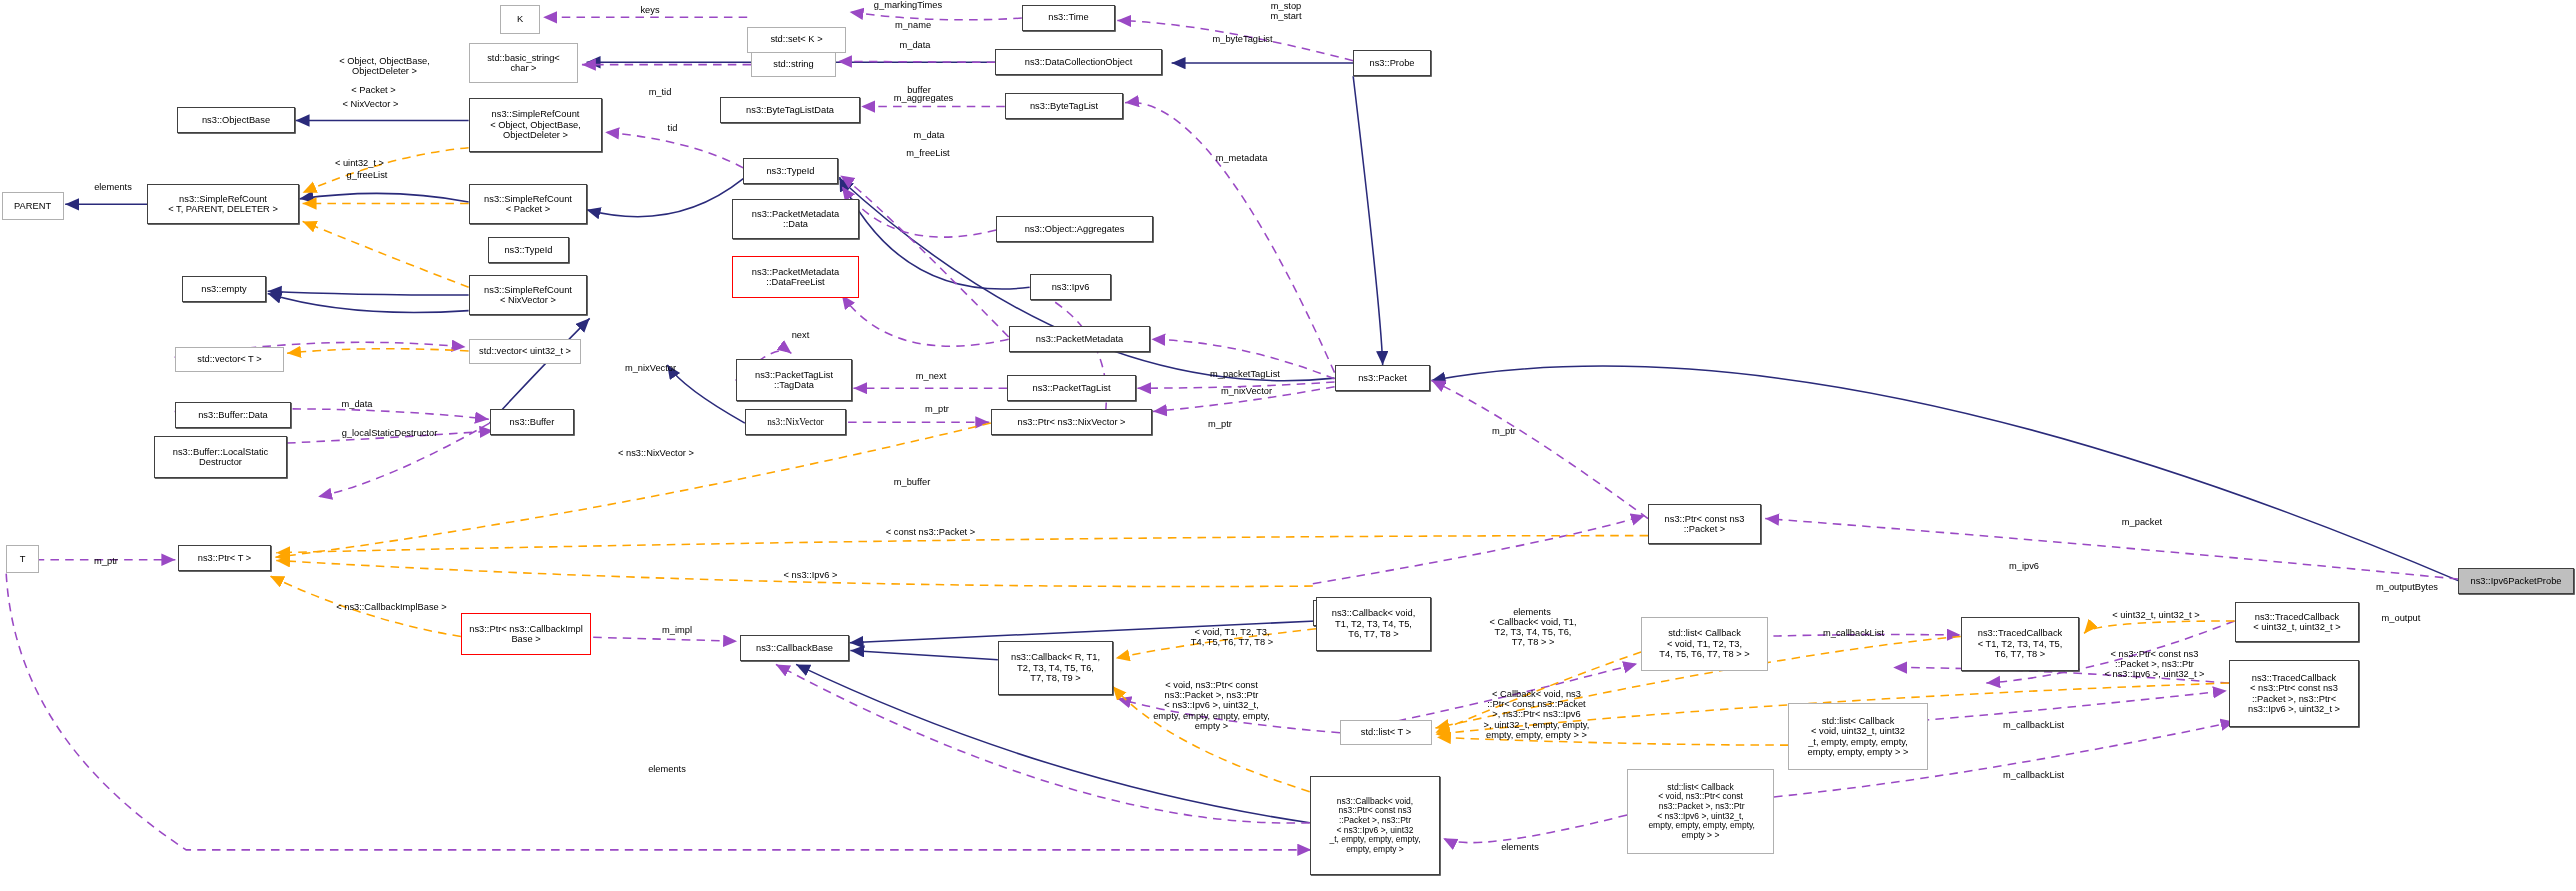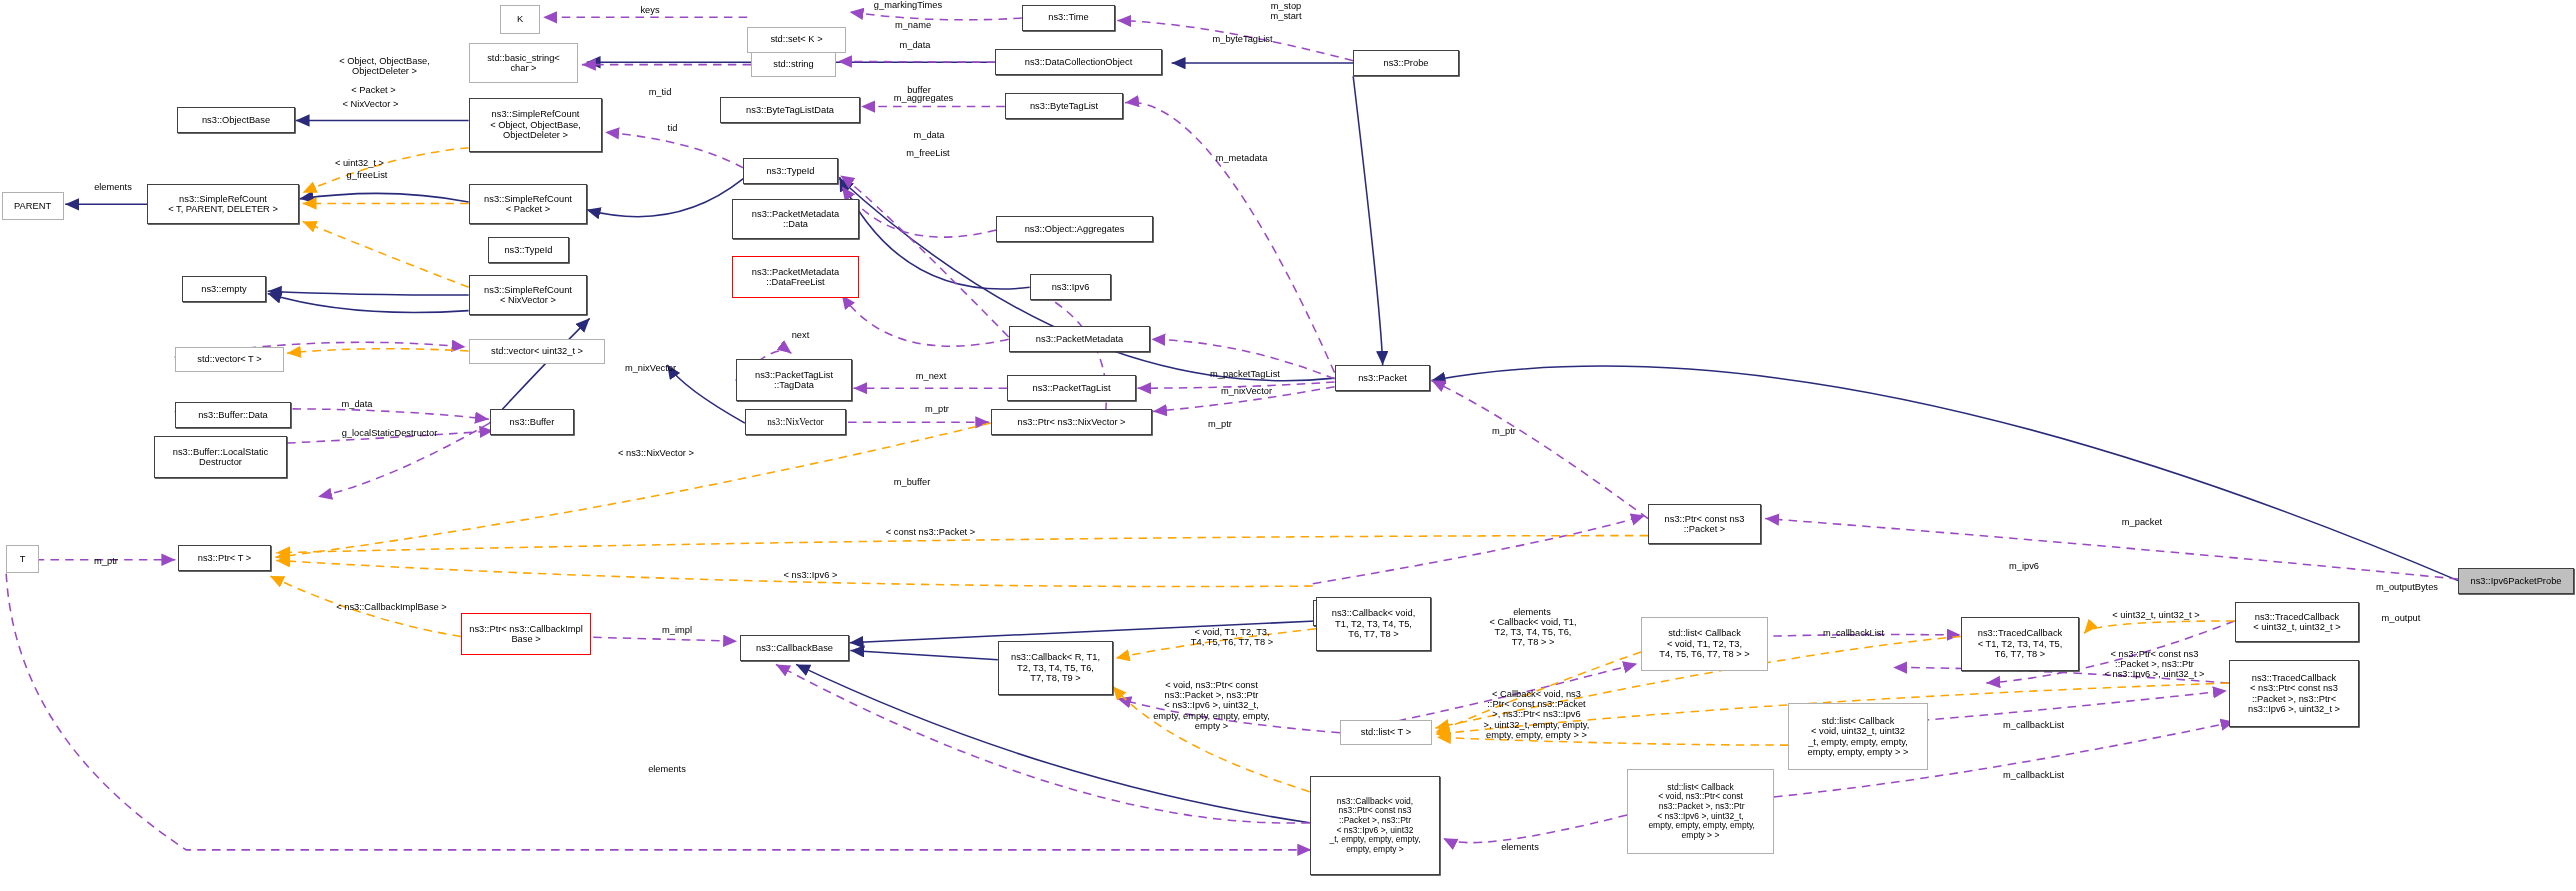--- a/index.html
+++ b/index.html
@@ -118,21 +118,21 @@
   </svg>
 
   <div id="nodes-layer">
       <div class="node n-light" style="left: 500px; top: 4.7px; width: 40px; min-height: 29.5px; font-size: 9.3px;"><span class="txt">K</span></div>
       <div class="node n-light" style="left: 747px; top: 4.7px; width: 99px; min-height: 26px; font-size: 9.3px; margin-top: 22px;"><span class="txt">std::set&lt; K &gt;</span></div>
       <div class="node n-solid" style="left: 1022px; top: 4.7px; width: 93px; min-height: 26px; font-size: 9.3px;"><span class="txt">ns3::Time</span></div>
       <div class="node n-light" style="left: 469px; top: 43px; width: 109px; min-height: 40px; font-size: 9.3px;"><span class="txt">std::basic_string&lt;
 char &gt;</span></div>
       <div class="node n-light" style="left: 751px; top: 52px; width: 85px; min-height: 25px; font-size: 9.3px;"><span class="txt">std::string</span></div>
       <div class="node n-solid" style="left: 995px; top: 49px; width: 167px; min-height: 26px; font-size: 9.3px;"><span class="txt">ns3::DataCollectionObject</span></div>
-      <div class="node n-solid" style="left: 1353px; top: 50px; width: 106px; min-height: 26px; font-size: 9.3px; justify-content: center;"><span class="txt">ns3::Probe</span></div>
+      <div class="node n-solid" style="left: 1353px; top: 50px; width: 78px; min-height: 26px; font-size: 9.3px; justify-content: center;"><span class="txt">ns3::Probe</span></div>
       <div class="node n-solid" style="left: 177px; top: 107px; width: 118px; min-height: 26px; font-size: 9.3px;"><span class="txt">ns3::ObjectBase</span></div>
       <div class="node n-solid" style="left: 469px; top: 98px; width: 133px; min-height: 54px; font-size: 9.3px;"><span class="txt">ns3::SimpleRefCount
 &lt; Object, ObjectBase,
 ObjectDeleter &gt;</span></div>
       <div class="node n-solid" style="left: 720px; top: 97px; width: 140px; min-height: 26px; font-size: 9.3px;"><span class="txt">ns3::ByteTagListData</span></div>
       <div class="node n-solid" style="left: 1005px; top: 93px; width: 118px; min-height: 26px; font-size: 9.3px;"><span class="txt">ns3::ByteTagList</span></div>
       <div class="node n-light" style="left: 1.6px; top: 192px; width: 62px; min-height: 28px; font-size: 9.3px;"><span class="txt">PARENT</span></div>
       <div class="node n-solid" style="left: 147px; top: 184px; width: 152px; min-height: 40px; font-size: 9.3px;"><span class="txt">ns3::SimpleRefCount
 &lt; T, PARENT, DELETER &gt;</span></div>
       <div class="node n-solid" style="left: 469px; top: 184px; width: 118px; min-height: 40px; font-size: 9.3px;"><span class="txt">ns3::SimpleRefCount
@@ -142,21 +142,21 @@
 ::Data</span></div>
       <div class="node n-solid" style="left: 488px; top: 237px; width: 81px; min-height: 26px; font-size: 9.3px;"><span class="txt">ns3::TypeId</span></div>
       <div class="node n-solid" style="left: 996px; top: 216px; width: 157px; min-height: 26px; font-size: 9.3px;"><span class="txt">ns3::Object::Aggregates</span></div>
       <div class="node n-red" style="left: 732px; top: 256px; width: 127px; min-height: 42px; font-size: 9.3px;"><span class="txt">ns3::PacketMetadata
 ::DataFreeList</span></div>
       <div class="node n-solid" style="left: 182px; top: 276px; width: 84px; min-height: 26px; font-size: 9.3px;"><span class="txt">ns3::empty</span></div>
       <div class="node n-solid" style="left: 469px; top: 275px; width: 118px; min-height: 40px; font-size: 9.3px;"><span class="txt">ns3::SimpleRefCount
 &lt; NixVector &gt;</span></div>
       <div class="node n-solid" style="left: 1030px; top: 274px; width: 81px; min-height: 26px; font-size: 9.3px;"><span class="txt">ns3::Ipv6</span></div>
       <div class="node n-light" style="left: 175px; top: 347px; width: 109px; min-height: 25px; font-size: 9.3px;"><span class="txt">std::vector&lt; T &gt;</span></div>
-      <div class="node n-light" style="left: 469px; top: 339px; width: 136px; min-height: 25px; font-size: 9.3px;"><span class="txt">std::vector&lt; uint32_t &gt;</span></div>
+      <div class="node n-light" style="left: 469px; top: 339px; width: 112px; min-height: 25px; font-size: 9.3px;"><span class="txt">std::vector&lt; uint32_t &gt;</span></div>
       <div class="node n-solid" style="left: 1009px; top: 326px; width: 141px; min-height: 26px; font-size: 9.3px;"><span class="txt">ns3::PacketMetadata</span></div>
       <div class="node n-solid" style="left: 175px; top: 402px; width: 116px; min-height: 26px; font-size: 9.3px;"><span class="txt">ns3::Buffer::Data</span></div>
       <div class="node n-solid" style="left: 736px; top: 359px; width: 116px; min-height: 42px; font-size: 9.3px;"><span class="txt">ns3::PacketTagList
 ::TagData</span></div>
       <div class="node n-solid" style="left: 1007px; top: 375px; width: 129px; min-height: 26px; font-size: 9.3px;"><span class="txt">ns3::PacketTagList</span></div>
       <div class="node n-solid" style="left: 1335px; top: 365px; width: 95px; min-height: 26px; font-size: 9.3px;"><span class="txt">ns3::Packet</span></div>
       <div class="node n-solid" style="left: 154px; top: 436px; width: 133px; min-height: 42px; font-size: 9.3px;"><span class="txt">ns3::Buffer::LocalStatic
 Destructor</span></div>
       <div class="node n-solid" style="left: 490px; top: 409px; width: 84px; min-height: 26px; font-size: 9.3px;"><span class="txt">ns3::Buffer</span></div>
       <div class="node n-solid" style="left: 745px; top: 409px; width: 101px; min-height: 26px; font-size: 9.3px; font-family: Liberation Serif, serif;"><span class="txt">ns3::NixVector</span></div>

